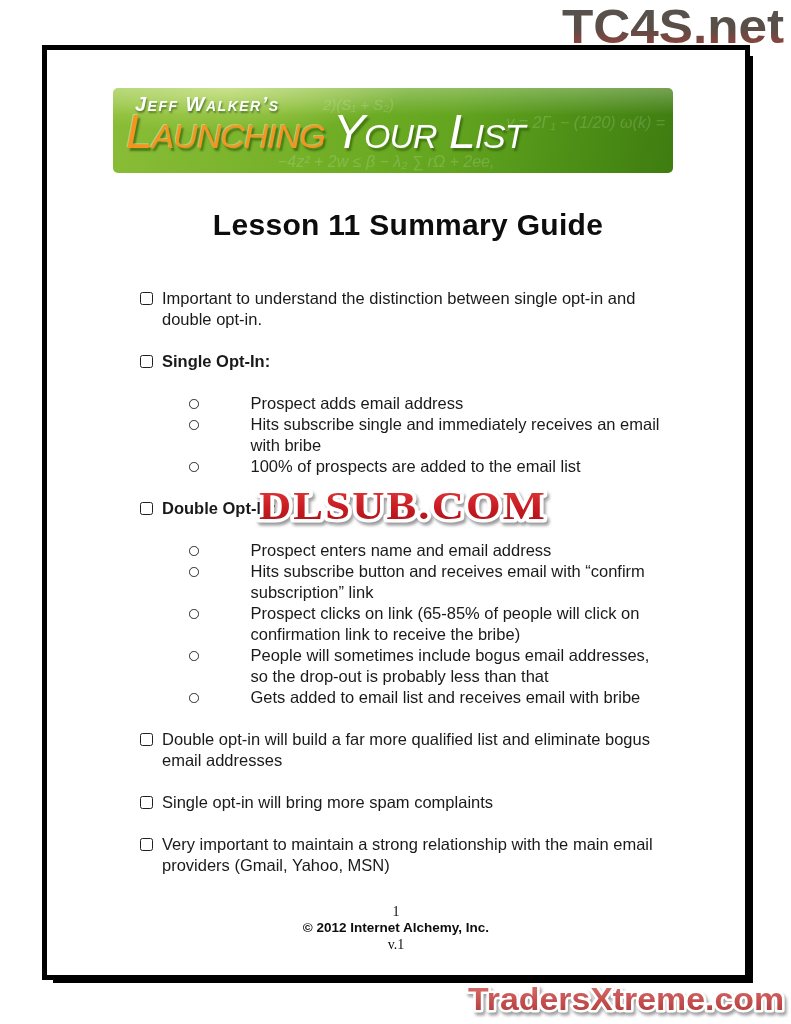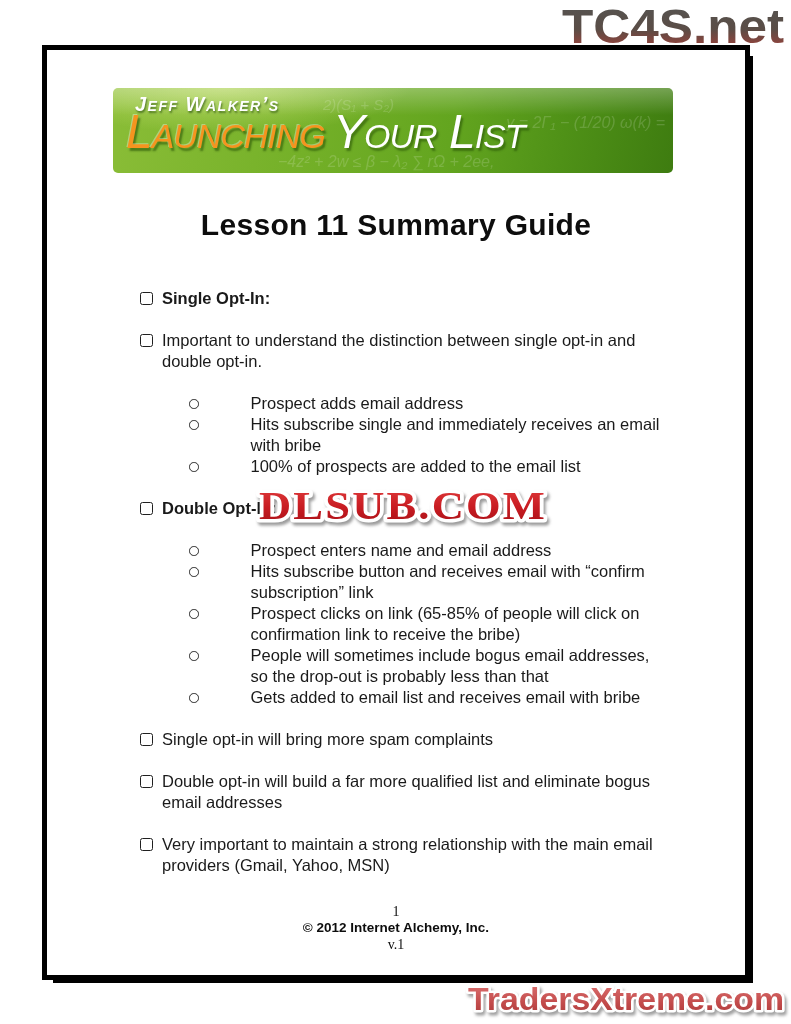--- a/index.html
+++ b/index.html
@@ -45,21 +45,21 @@
     color:#f5941f;
     text-shadow:-1px -1px 0 rgba(255,255,255,.35), 2px 3px 2px rgba(30,70,0,.55);
   }
   .logo-yourlist{
     color:#ffffff;margin-left:8px;
     text-shadow:2px 3px 2px rgba(30,70,0,.5);
   }
 
   
   .title{
-    position:absolute;top:158px;left:0;width:100%;margin:0;
+    position:absolute;top:158px;left:12px;width:100%;margin:0;
     text-align:center;font-size:30px;font-weight:bold;color:#0d0d0d;
     letter-spacing:.3px;
   }
 
   
   .content{position:absolute;left:93px;top:238px;width:521px;color:#1a1a1a;}
   .group{margin-bottom:21px;}
   .li{display:flex;align-items:flex-start;font-size:16.5px;line-height:21px;}
   .li.lvl2{margin-left:48px;gap:40px;}
   .sq{flex:none;width:11px;height:11px;border:1.7px solid #1f1f1f;border-radius:2.5px;margin:4px 9px 0 0;}
@@ -93,30 +93,30 @@
       <span class="logo-launching">Launching</span><span class="logo-yourlist">Your List</span>
     </div>
   </div>
 
   <h1 class="title">Lesson 11 Summary Guide</h1>
 
   <div class="content">
       <div class="group">
         <div class="li lvl1">
           <span class="sq"></span>
+          <span class="btext">Important to understand the distinction between single opt-in and double opt-in.</span>
+        </div>
+      </div>
+      <div class="group">
+        <div class="li lvl1">
+          <span class="sq"></span>
           <span class="btext bold">Single Opt-In:</span>
         </div>
       </div>
       <div class="group">
-        <div class="li lvl1">
-          <span class="sq"></span>
-          <span class="btext">Important to understand the distinction between single opt-in and double opt-in.</span>
-        </div>
-      </div>
-      <div class="group">
         <div class="li lvl2">
           <span class="ci"></span>
           <span class="btext">Prospect adds email address</span>
         </div>
         <div class="li lvl2">
           <span class="ci"></span>
           <span class="btext">Hits subscribe single and immediately receives an email with bribe</span>
         </div>
         <div class="li lvl2">
           <span class="ci"></span>
@@ -147,27 +147,27 @@
           <span class="btext">People will sometimes include bogus email addresses, so the drop-out is probably less than that</span>
         </div>
         <div class="li lvl2">
           <span class="ci"></span>
           <span class="btext">Gets added to email list and receives email with bribe</span>
         </div>
       </div>
       <div class="group">
         <div class="li lvl1">
           <span class="sq"></span>
+          <span class="btext">Double opt-in will build a far more qualified list and eliminate bogus email addresses</span>
+        </div>
+      </div>
+      <div class="group">
+        <div class="li lvl1">
+          <span class="sq"></span>
           <span class="btext">Single opt-in will bring more spam complaints</span>
-        </div>
-      </div>
-      <div class="group">
-        <div class="li lvl1">
-          <span class="sq"></span>
-          <span class="btext">Double opt-in will build a far more qualified list and eliminate bogus email addresses</span>
         </div>
       </div>
       <div class="group">
         <div class="li lvl1">
           <span class="sq"></span>
           <span class="btext">Very important to maintain a strong relationship with the main email providers (Gmail, Yahoo, MSN)</span>
         </div>
       </div>
     </div>
 

